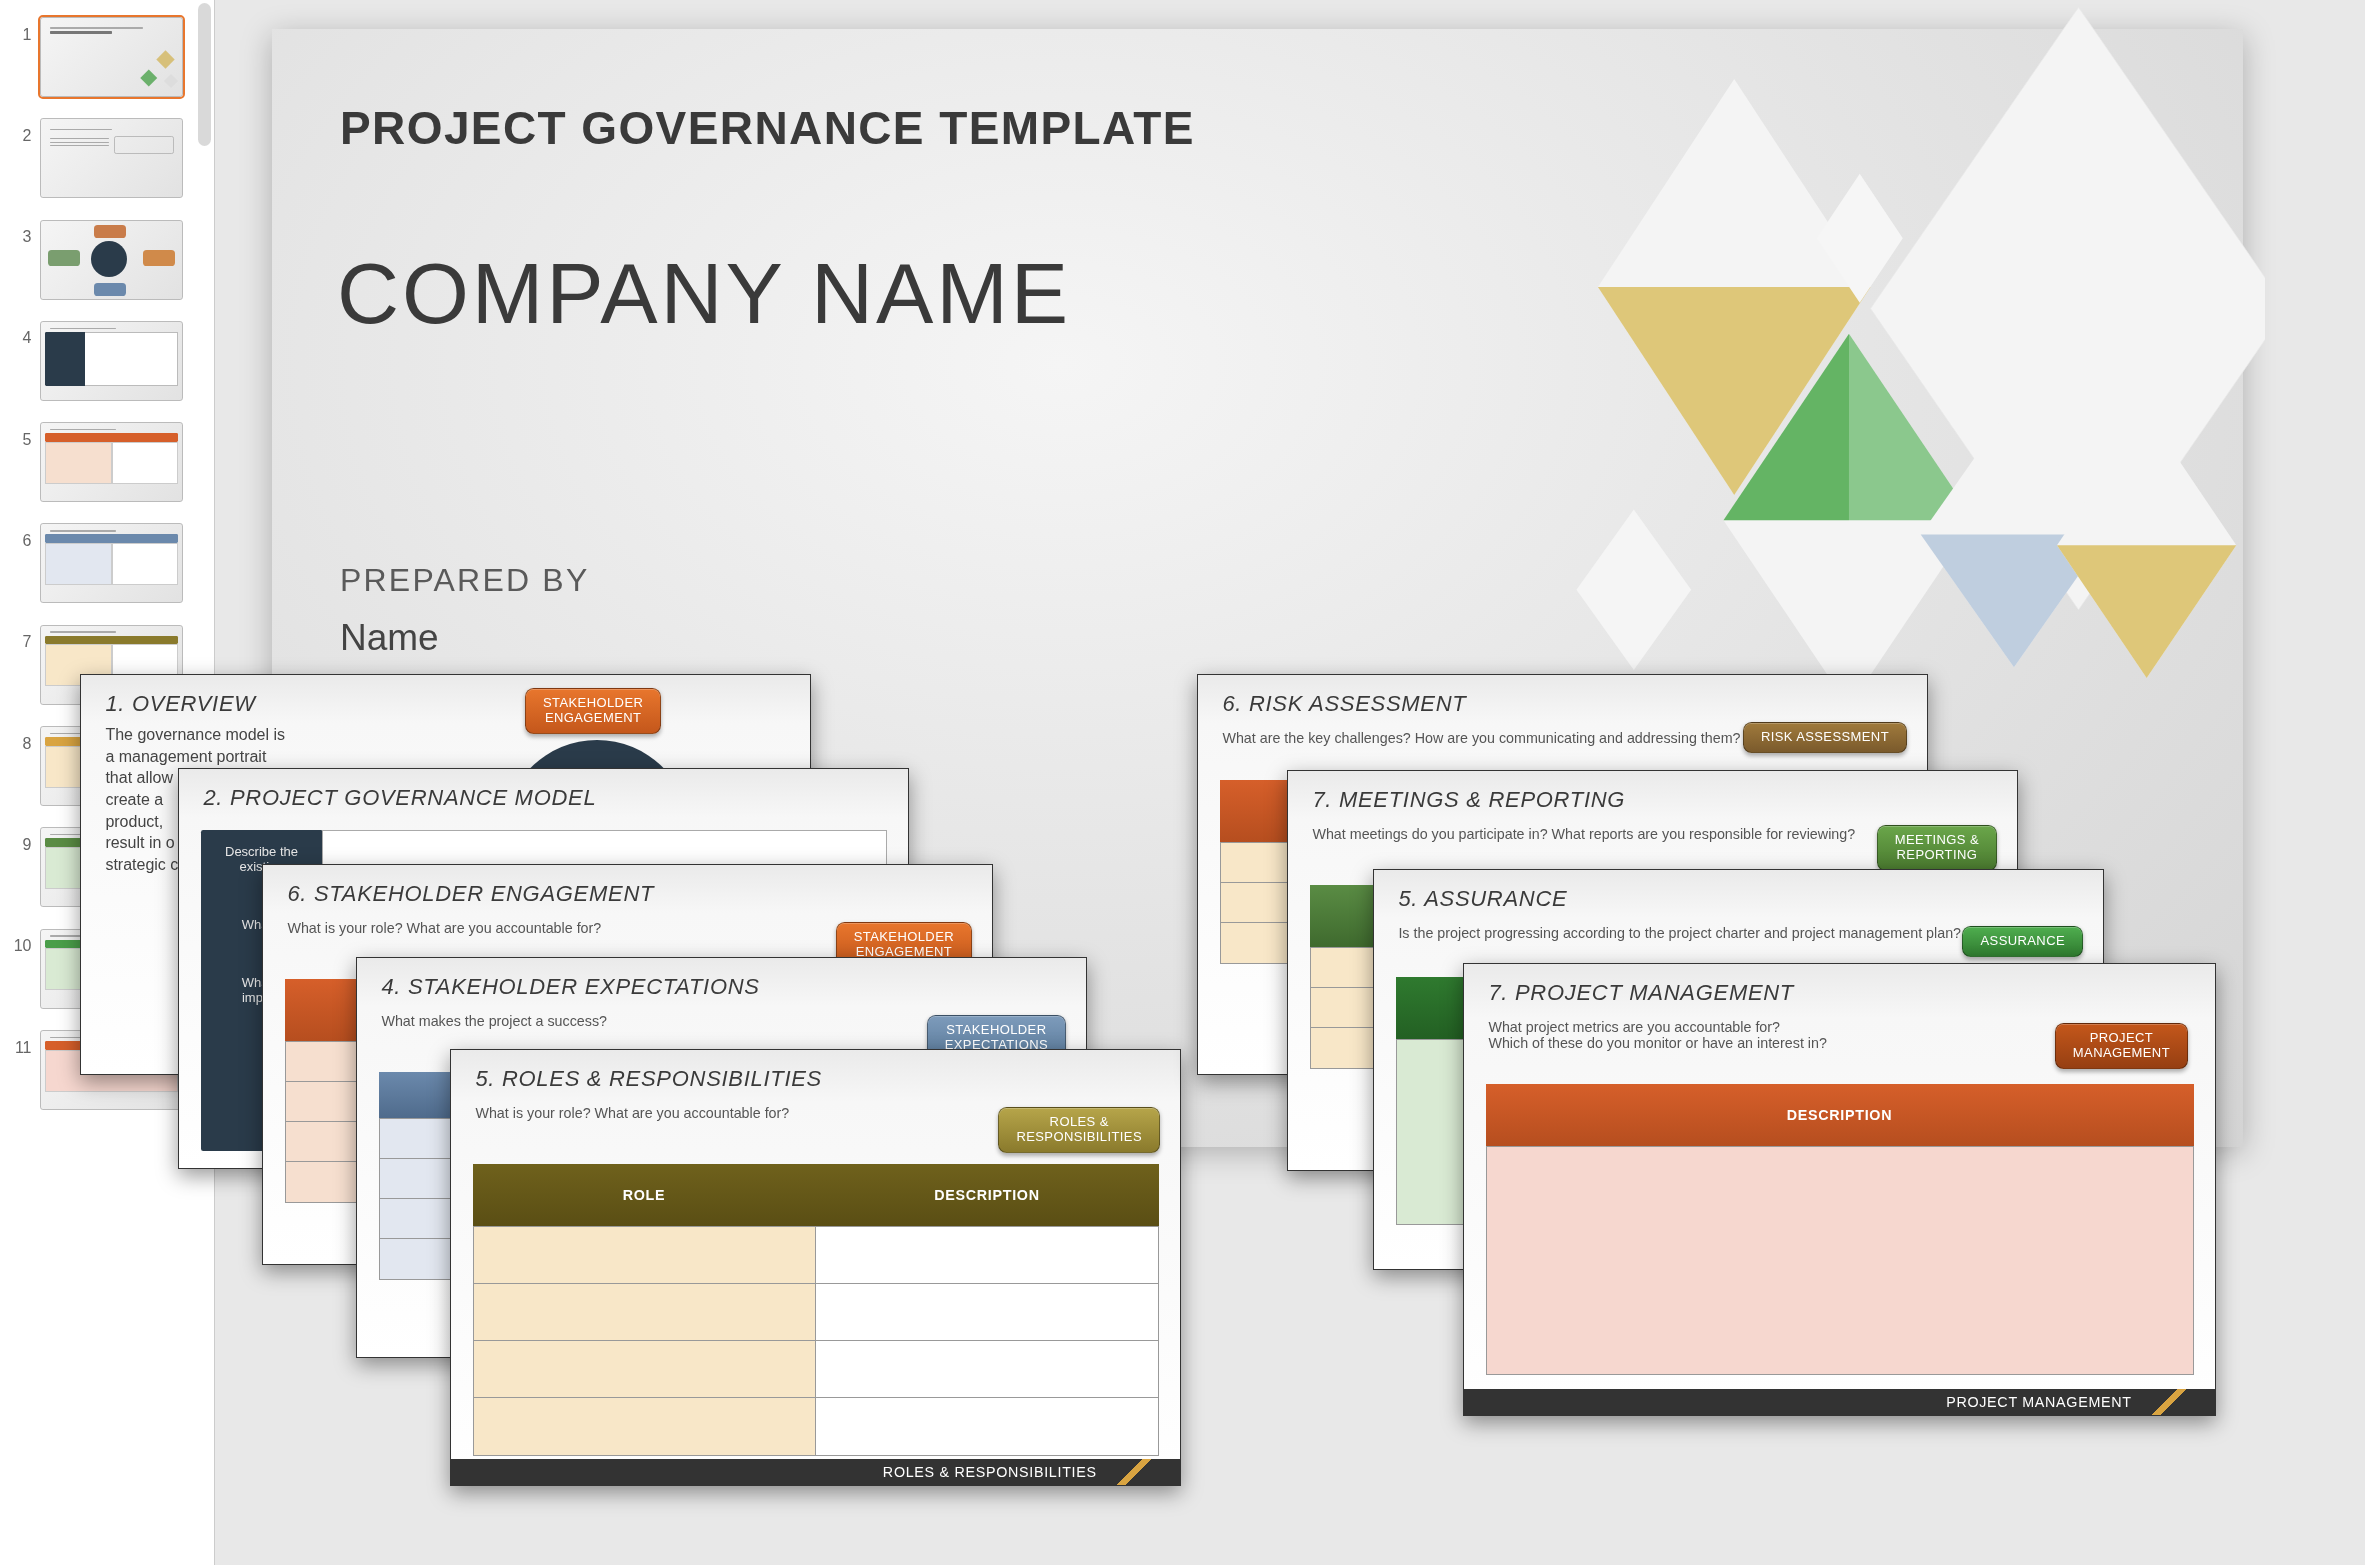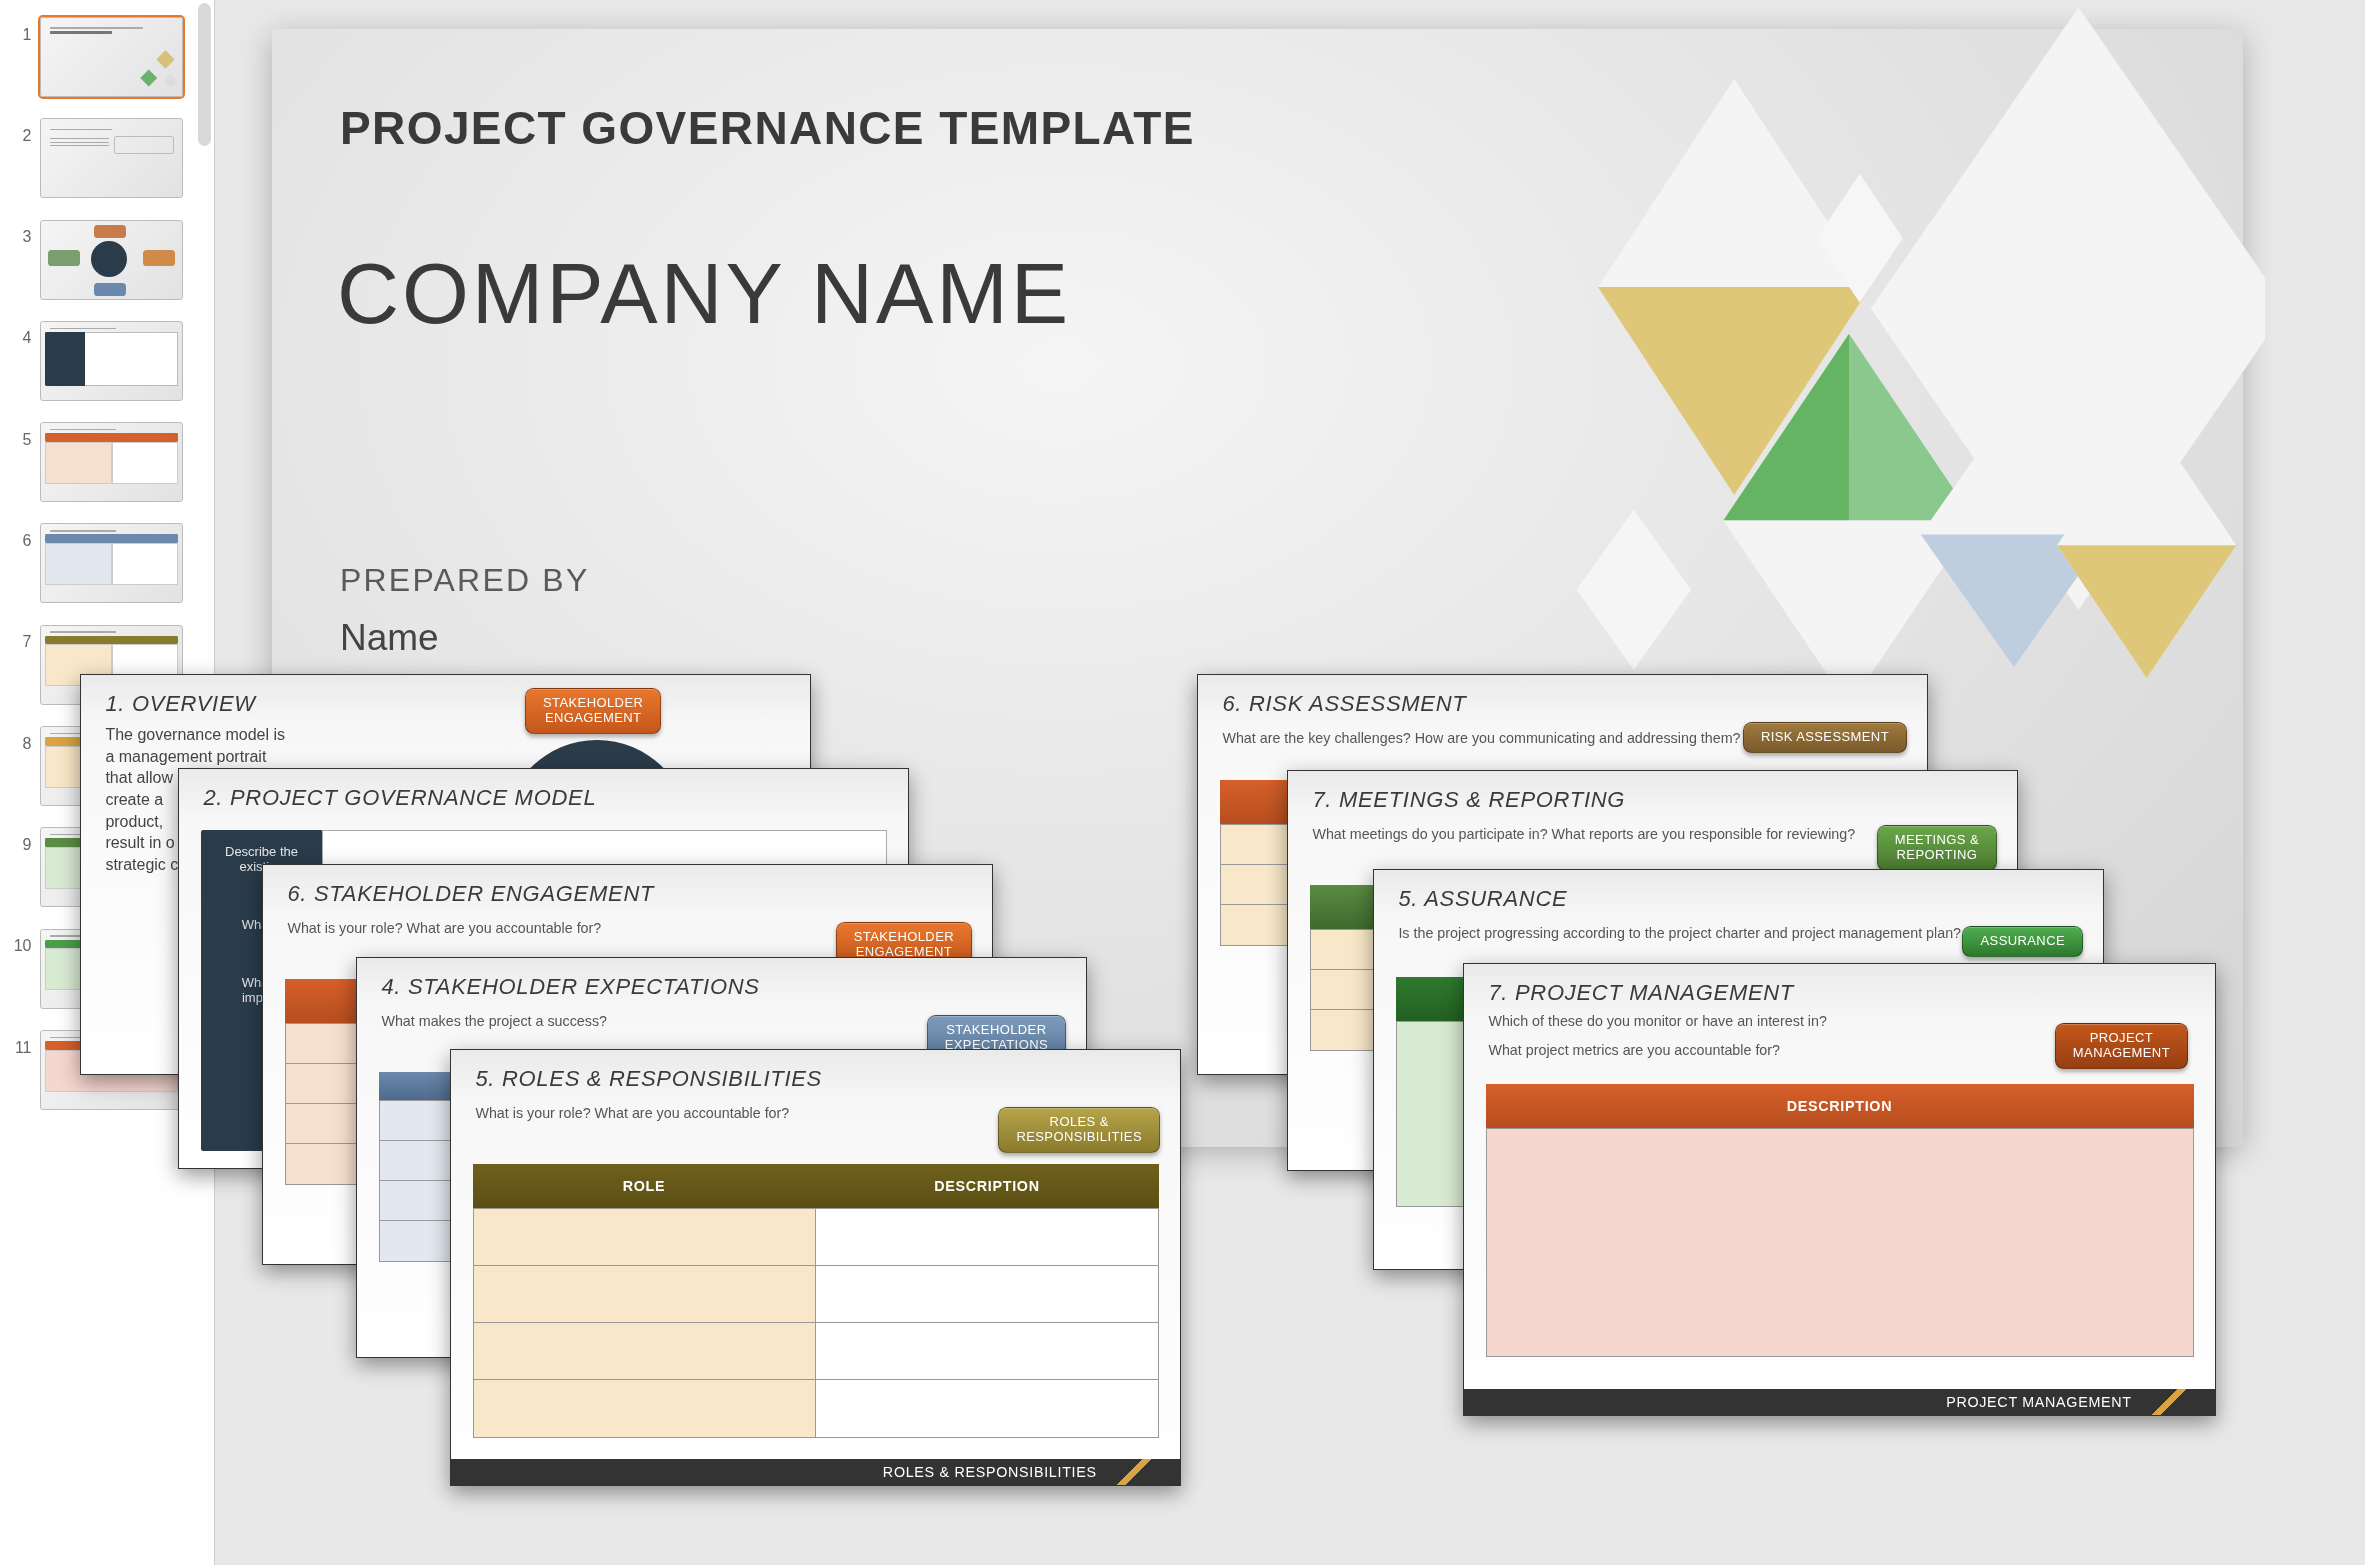--- a/index.html
+++ b/index.html
@@ -122,21 +122,21 @@
     font-size: 13px; color:#fff; text-align:center; line-height:1.15;
     letter-spacing:0.4px;
     box-shadow: 0 2.2px 4.3px rgba(0,0,0,.3), inset 0 0.7px 0 rgba(255,255,255,.3);
     border:0.7px solid rgba(0,0,0,.35);
     font-family: "Century Gothic","Helvetica Neue",Arial,sans-serif;
   }
   .table-head {
     display:flex; margin: 8.6px 21.5px 0;
     font-size:14.3px; color:#fff; letter-spacing:0.7px; text-align:center;
   }
-  .table-head > div { flex:1; padding:14px 0; font-weight:700; }
+  .table-head > div { flex:1; padding:23px 0; font-weight:700; }
   .table-body {
     margin: 0 21.5px 14.3px; background:#fff; border:0.7px solid #999;
   }
   .table-body .row { display:flex; height:40px; border-bottom:0.7px solid #999; }
   .table-body .row:last-child { border-bottom:none; }
   .table-body .row > div { flex:1; border-right:0.7px solid #999; }
   .table-body .row > div:last-child { border-right:none; }
 
   
   .footer-strip {
@@ -487,22 +487,22 @@
     <div class="chip" style="top:56px;right:20px;background:linear-gradient(180deg,#4fae4f,#2f7a2f);">ASSURANCE</div>
     <div class="table-head" style="background:linear-gradient(180deg,#2f7a2f,#236023);margin-top:29px;">
       <div>DESCRIPTION</div>
     </div>
     <div class="table-body" style="height:186px;background:#d9ead3;">
     </div>
   </div>
 
   <div class="card" style="left:1463px;top:963px;width:753px;height:453px;">
     <div class="card-title">7. PROJECT MANAGEMENT</div>
+    <div class="card-sub" style="padding-bottom:0;">What project metrics are you accountable for?</div>
     <div class="card-sub" style="padding-top:0;">Which of these do you monitor or have an interest in?</div>
-    <div class="card-sub" style="padding-bottom:0;">What project metrics are you accountable for?</div>
     <div class="chip" style="top:59px;right:27px;background:linear-gradient(180deg,#c4571b,#963f12);white-space:pre-line;">PROJECT
 MANAGEMENT</div>
     <div class="table-head" style="background:linear-gradient(180deg,#d65f2a,#b64e1f);margin-top:26px;">
       <div>DESCRIPTION</div>
     </div>
     <div class="table-body" style="height:229px;background:#f6d7cf;">
     </div>
     <div class="footer-strip">
       <span>PROJECT MANAGEMENT</span>
         <div class="footer-accent"></div>

